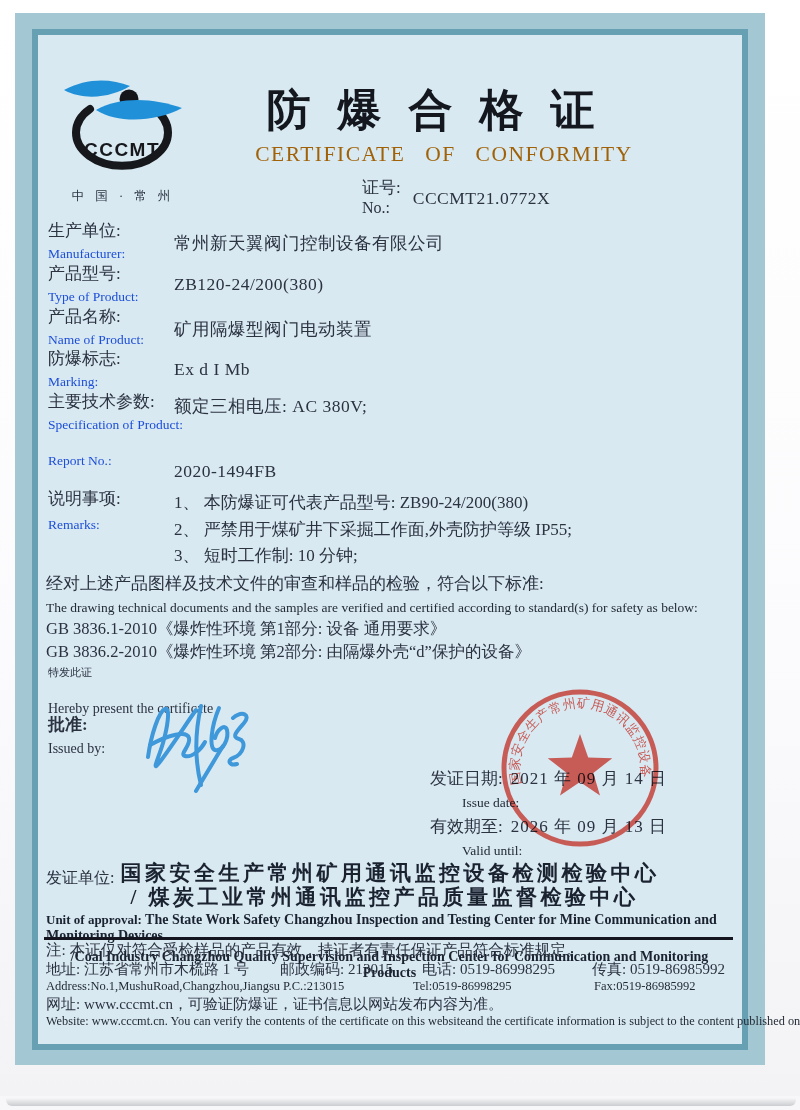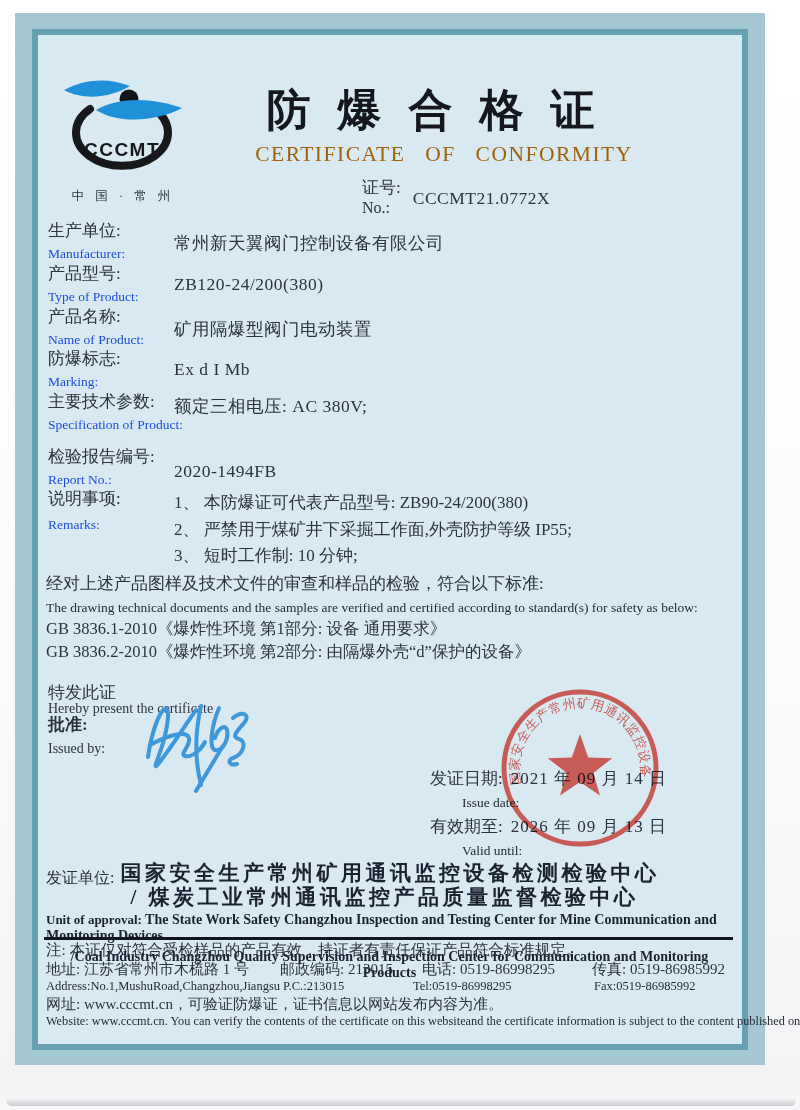--- a/index.html
+++ b/index.html
@@ -64,21 +64,21 @@
   .frow .fval.same-line{top:1px;}
   .remark-items{position:absolute;left:126px;top:0;font-size:17px;line-height:26.5px;white-space:nowrap;}
 
   
   .standards{position:absolute;left:2px;top:531px;width:686px;}
   .standards .s-cn{font-size:17px;line-height:23px;}
   .standards .s-en{font-size:13.5px;line-height:21px;margin-top:2px;color:#232b36;}
   .standards .s-gb{font-size:16.5px;line-height:22.5px;white-space:nowrap;}
 
   
-  .present-cn{position:absolute;left:4px;top:640px;font-size:17px;}
+  .present-cn{position:absolute;left:4px;top:624px;font-size:11px;}
   .present-en{position:absolute;left:4px;top:660px;font-size:14px;}
   .approve-cn{position:absolute;left:4px;top:672px;font-size:17px;font-weight:600;}
   .approve-en{position:absolute;left:4px;top:700px;font-size:14px;}
   .signature{position:absolute;left:90px;top:652px;}
 
   
   .dates{position:absolute;left:386px;top:726px;width:300px;}
   .dates .d-cn{font-size:17px;position:absolute;left:0;white-space:nowrap;}
   .dates .d-en{font-size:13.5px;position:absolute;left:0;white-space:nowrap;color:#232b36;margin-left:32px;}
   .d-val{margin-left:8px;letter-spacing:1px;}
@@ -163,21 +163,20 @@
     <div class="fl-cn">防爆标志:</div>
     <div class="fl-en">Marking:</div>
     <div class="fval">Ex d I Mb</div>
   </div>
   <div class="frow" style="top:352px">
     <div class="fl-cn">主要技术参数:</div>
     <div class="fl-en">Specification of Product:</div>
     <div class="fval same-line">额定三相电压: AC 380V;</div>
   </div>
   <div class="frow" style="top:407px">
-    <div class="fl-cn">检验报告编号:</div>
     <div class="fl-en">Report No.:</div>
     <div class="fval" style="top:13px">2020-1494FB</div>
   </div>
 
   <div class="frow" style="top:449px">
     <div class="fl-cn">说明事项:</div>
     <div class="fl-en" style="margin-top:9px">Remarks:</div>
     <div class="remark-items">
       <div>1、 本防爆证可代表产品型号: ZB90-24/200(380)</div>
       <div>2、 严禁用于煤矿井下采掘工作面,外壳防护等级 IP55;</div>

